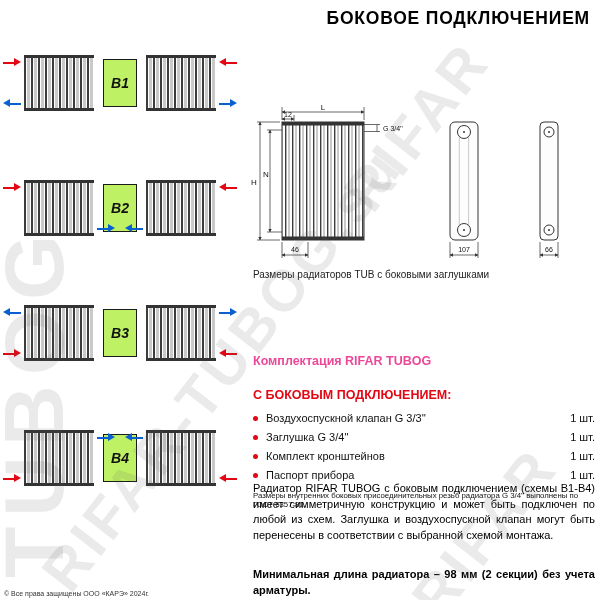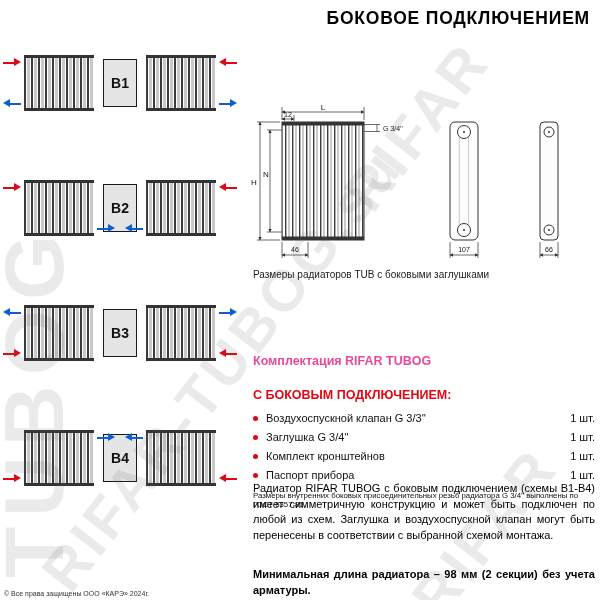--- a/index.html
+++ b/index.html
@@ -15,21 +15,21 @@
   .wm4{font-size:58px;letter-spacing:4px;transform:rotate(-52deg);transform-origin:0 0;left:330px;top:182px;}
 
   
   .title{position:absolute;top:8px;right:10px;z-index:2;text-align:right;
          font-weight:bold;font-size:17.5px;line-height:1.22;letter-spacing:0.8px;color:#000;}
 
   
   .schemes{position:absolute;left:0;top:52px;width:240px;z-index:2;}
   .scheme-row{position:relative;height:62px;margin-bottom:63px;display:flex;
               align-items:center;justify-content:space-between;padding:0 24px;box-sizing:border-box;}
-  .scheme-label{border:1.5px solid #1a1a1a;padding:16px 7px;font-weight:bold;font-size:14px;line-height:1;background:#e5e5e5;}
+  .scheme-label{border:1.5px solid #1a1a1a;padding:16px 7px;font-weight:bold;font-size:14px;line-height:1;background:#bef264;font-style:italic;}
   .rad-wrap{position:relative;width:70px;height:56px;}
   .radiator{position:absolute;left:0;top:0;right:0;bottom:0;
             border-top:3px solid #333;border-bottom:3px solid #333;
             background:repeating-linear-gradient(to right,#3c3c3c 0 1.6px,#ffffff 1.6px 3.4px,#c9c9c9 3.4px 5.6px,#ffffff 5.6px 7px);}
   .arrow{position:absolute;width:18px;height:9px;}
   .arrow .shaft{position:absolute;left:0;top:3.5px;width:12px;height:2px;background:var(--c);}
   .arrow .head{position:absolute;left:11px;top:0;width:0;height:0;
                border-left:7px solid var(--c);border-top:4.5px solid transparent;border-bottom:4.5px solid transparent;}
   .arrow.flip{transform:scaleX(-1);}
   .pos-top-left{left:-21px;top:3px;}

